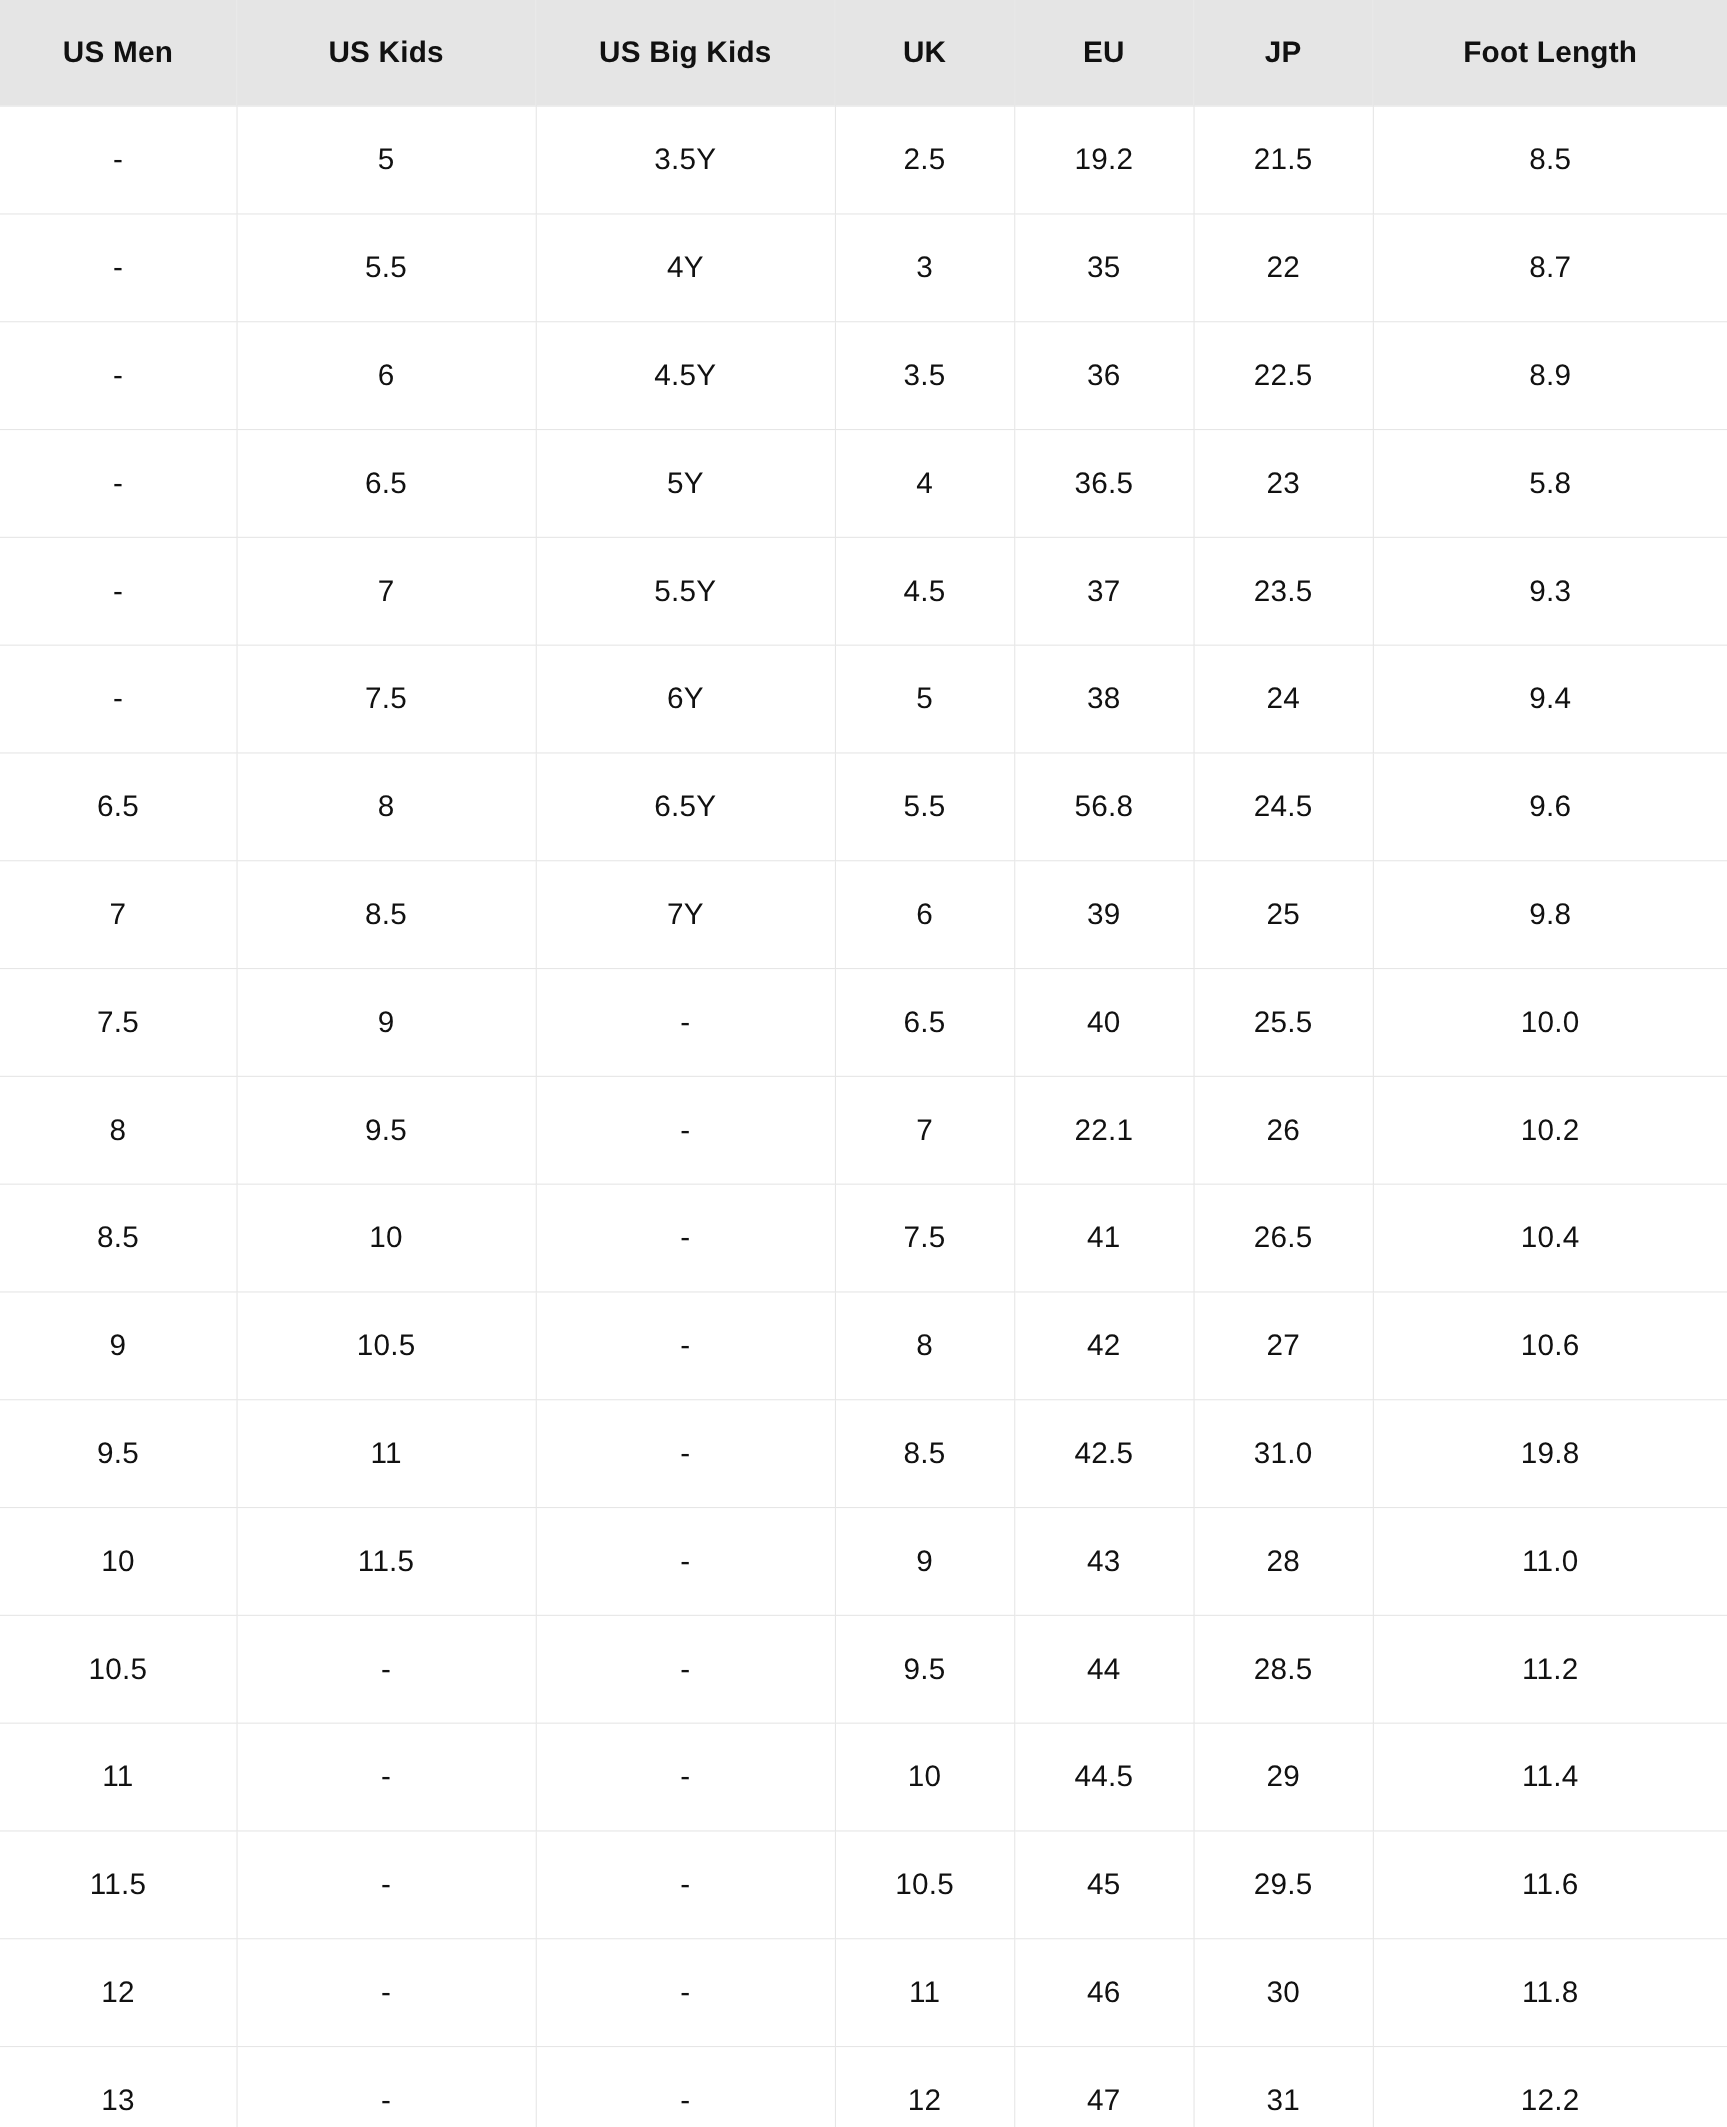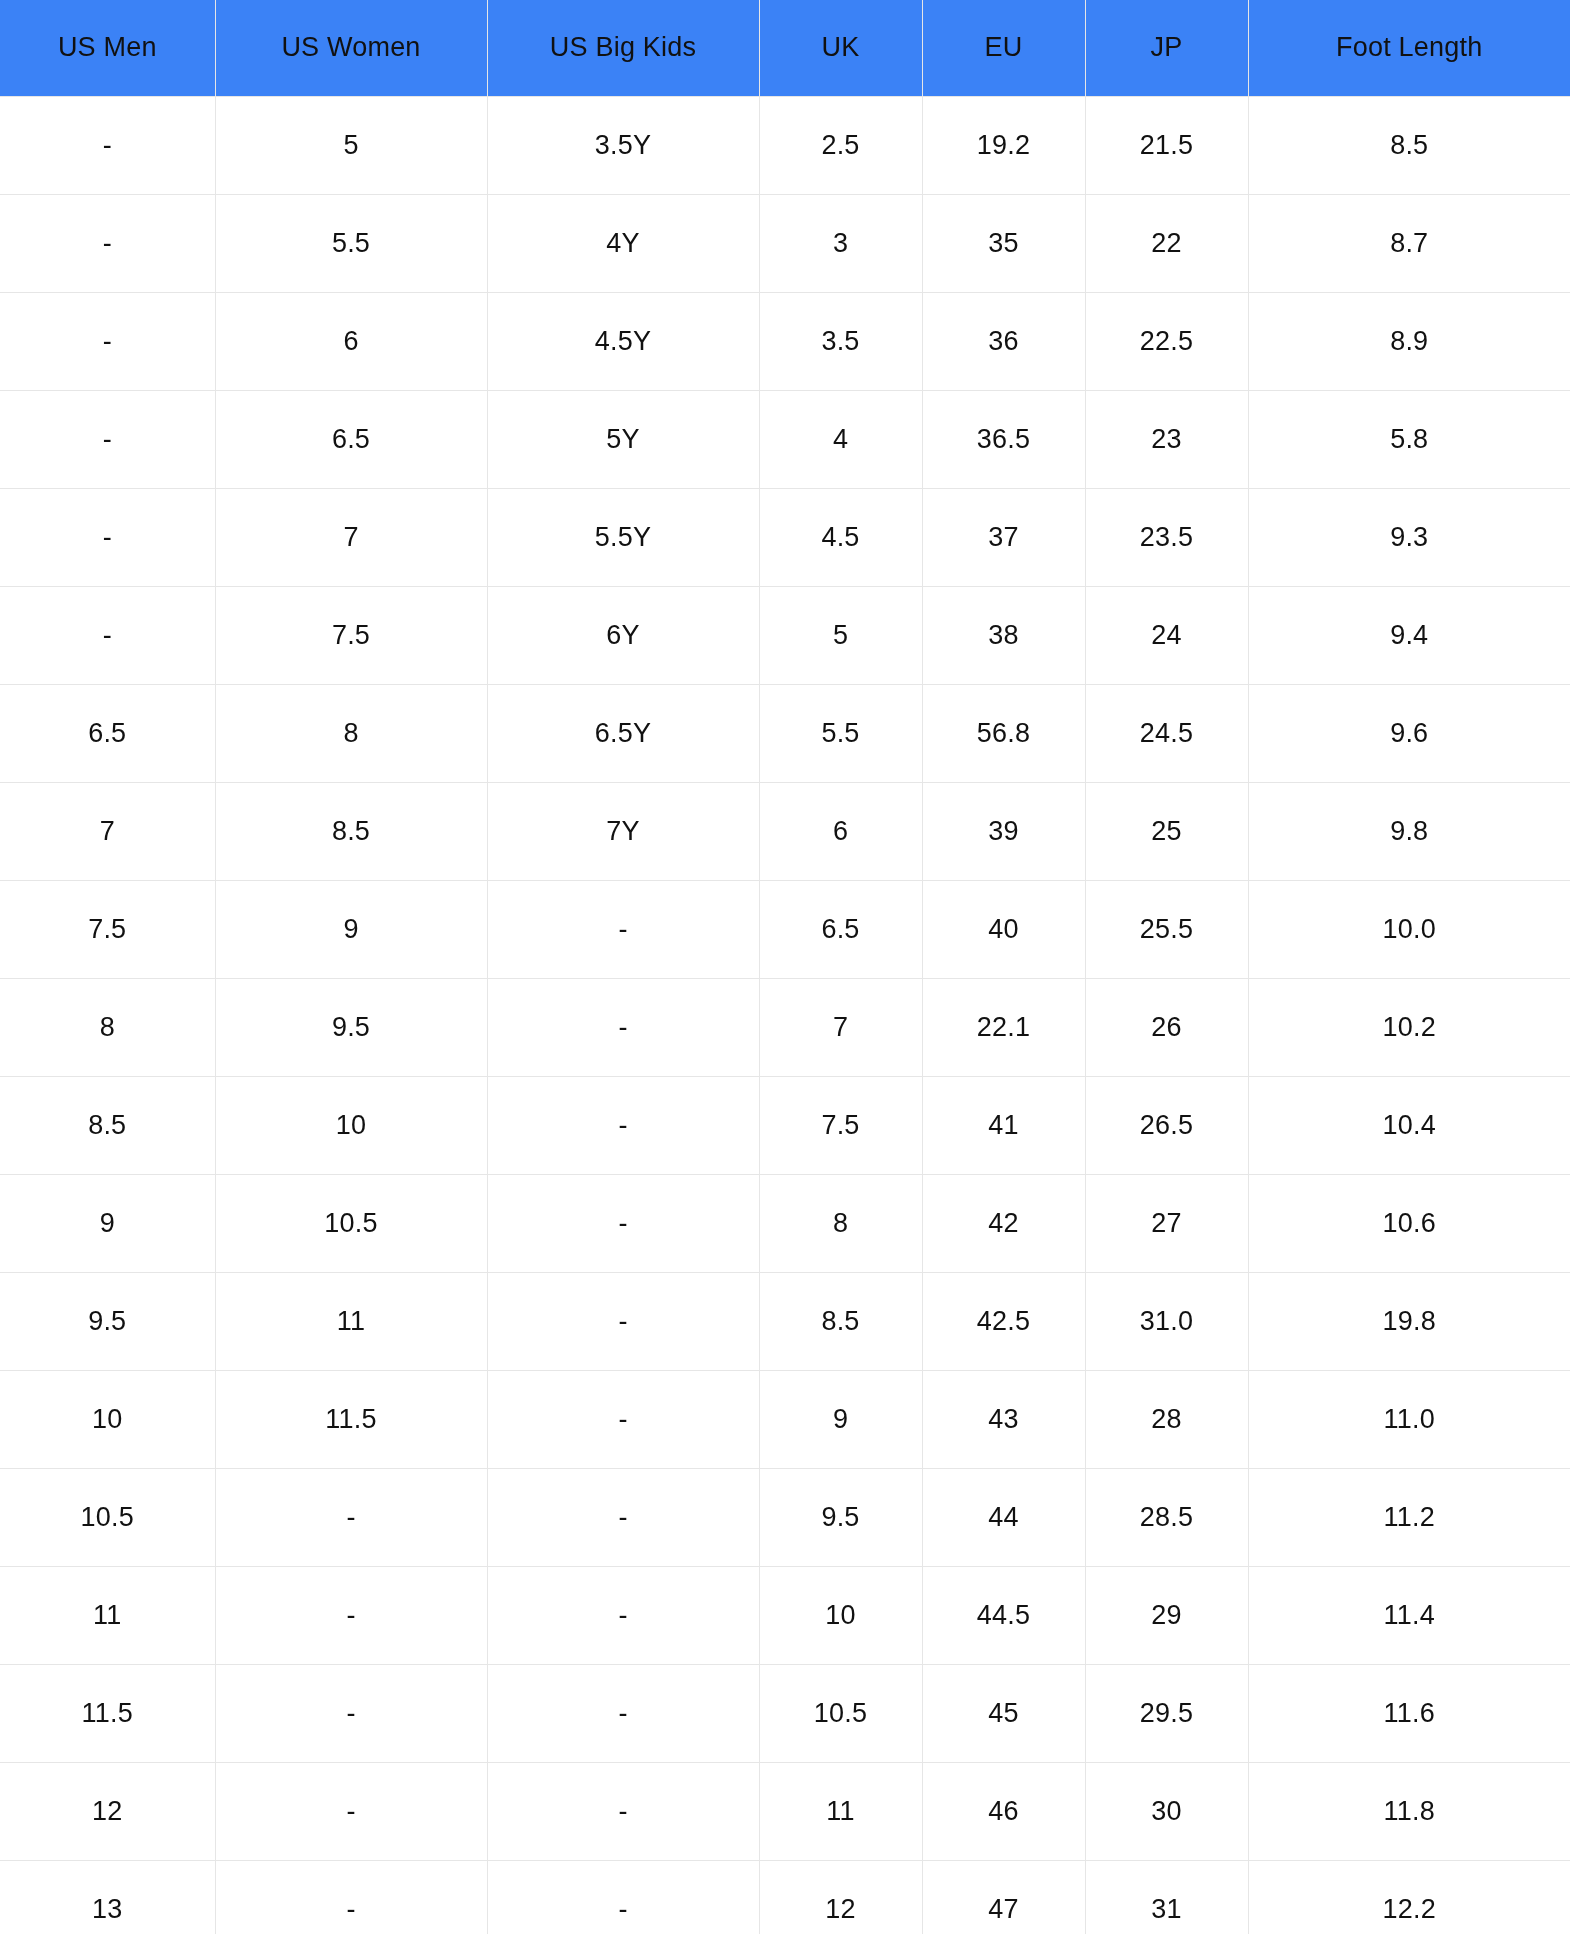--- a/index.html
+++ b/index.html
@@ -31,23 +31,23 @@
     font-weight: 400;
     color: #111111;
     border-bottom: 1px solid #e6e6e6;
     border-right: 1px solid #e6e6e6;
     height: 98px;
     padding: 0 4px;
     box-sizing: border-box;
     letter-spacing: 0.2px;
   }
   table.size-table thead th {
-    background: #3b82f6;
+    background: #e5e5e5;
     height: 96px;
-    font-weight: 400;
+    font-weight: 700;
     border-top: none;
   }
   table.size-table tr > *:last-child {
     border-right: none;
   }
   
   col.c0 { width: 215px; }
   col.c1 { width: 272px; }
   col.c2 { width: 272px; }
   col.c3 { width: 163px; }
@@ -65,21 +65,21 @@
         <col class="c1">
         <col class="c2">
         <col class="c3">
         <col class="c4">
         <col class="c5">
         <col class="c6">
     </colgroup>
     <thead>
       <tr id="header-row">
           <th>US Men</th>
-          <th>US Women</th>
+          <th>US Kids</th>
           <th>US Big Kids</th>
           <th>UK</th>
           <th>EU</th>
           <th>JP</th>
           <th>Foot Length</th>
         </tr>
     </thead>
     <tbody id="table-body">
         <tr>
           <td>-</td>

